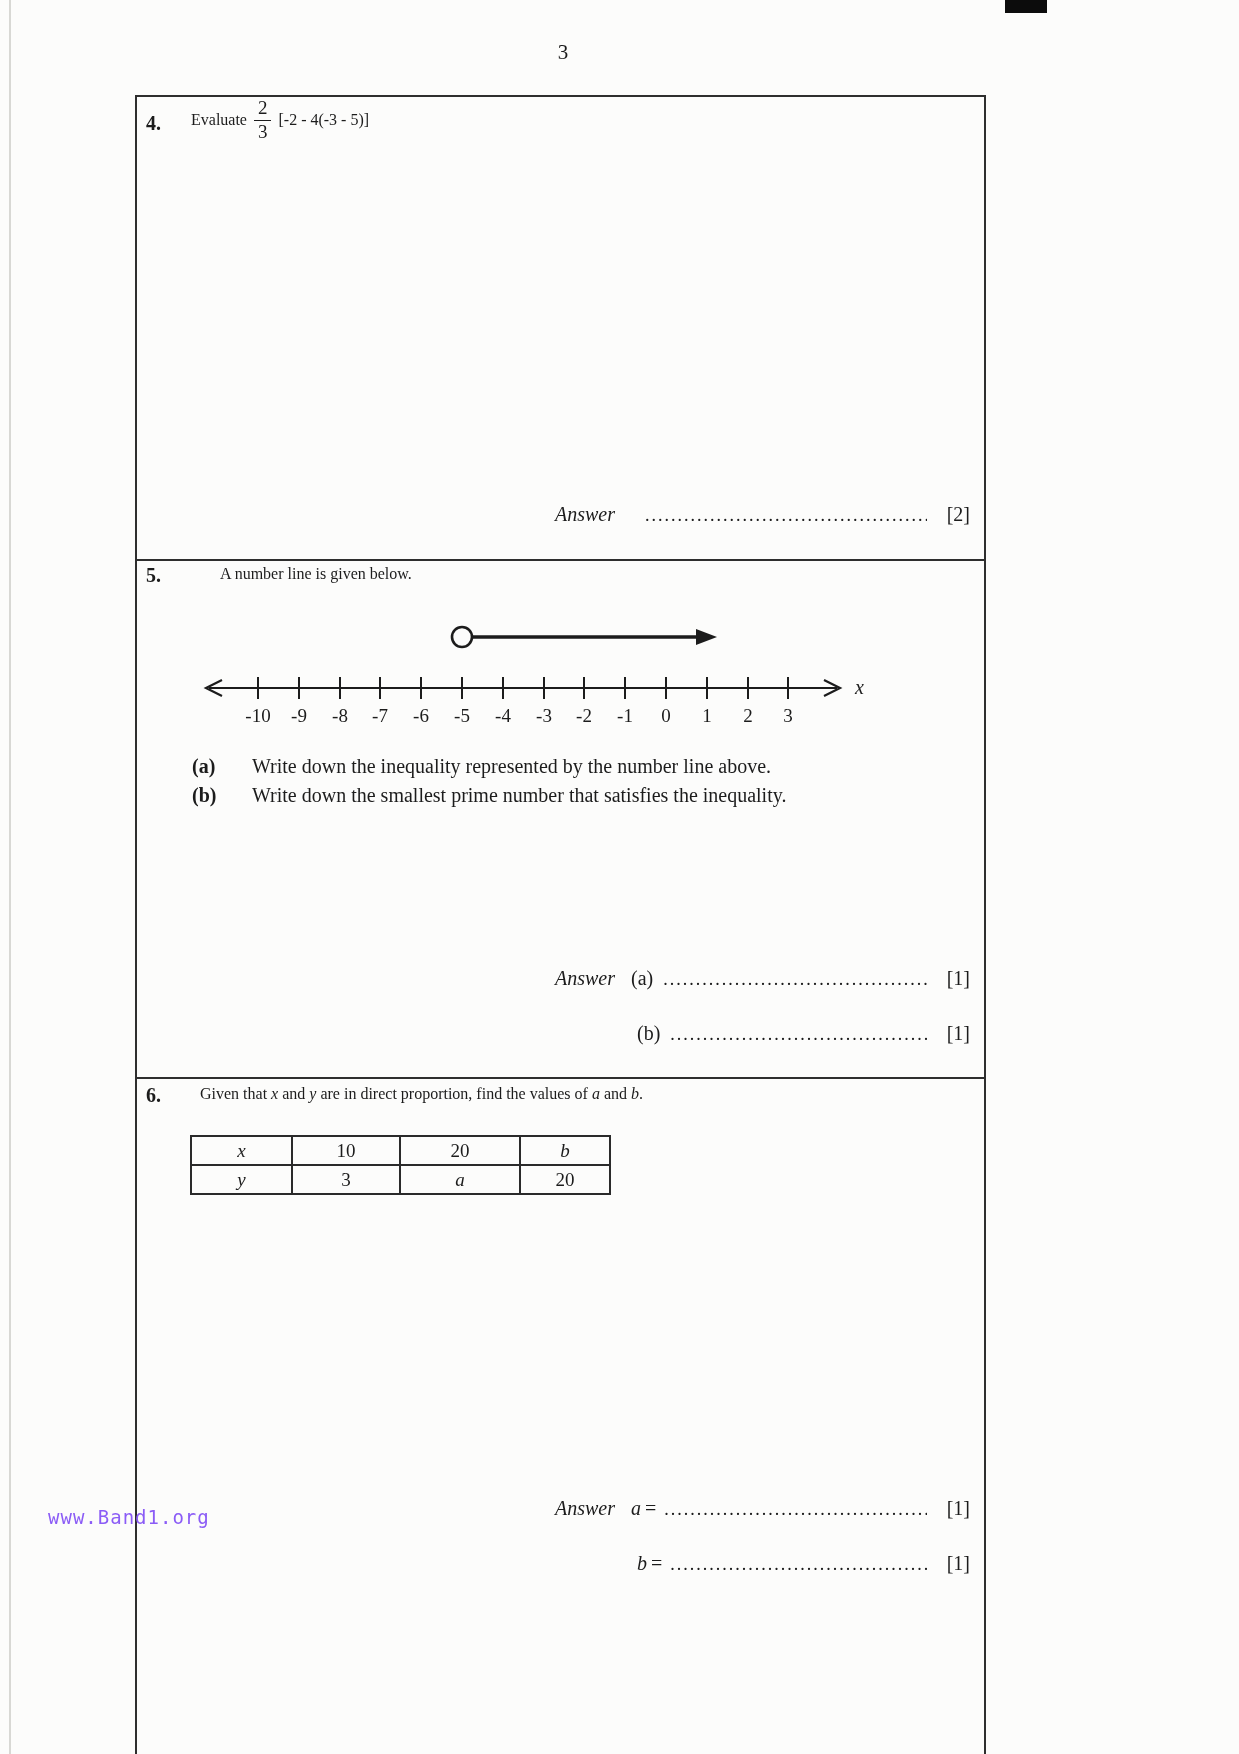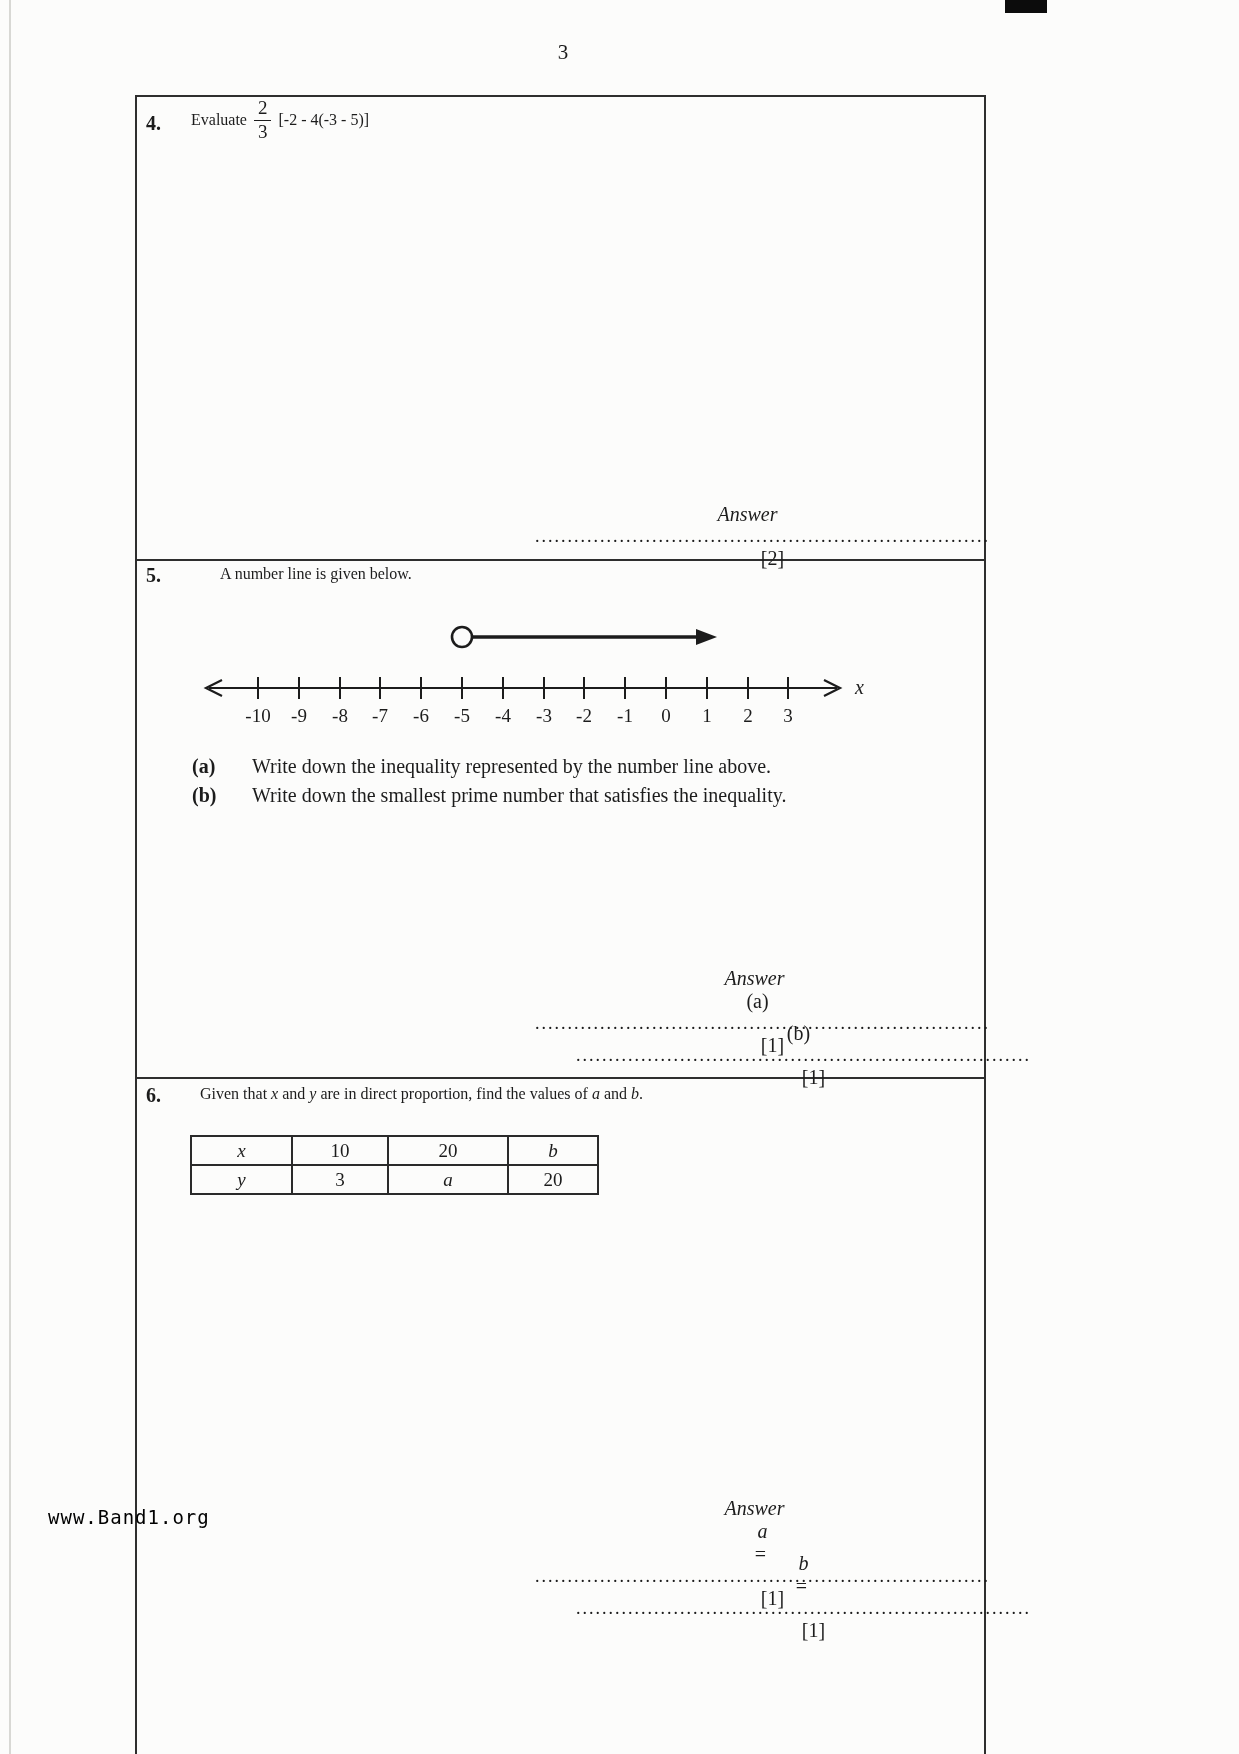--- a/index.html
+++ b/index.html
@@ -36,21 +36,21 @@
   
   .q-num { font-size:20px; font-weight:bold; }
 
   
   .q4-row { left:191px; top:98px; display:flex; align-items:center; gap:7px; width:760px; }
   .frac { display:inline-flex; flex-direction:column; align-items:center; font-size:19px; line-height:1.1; }
   .frac .num { border-bottom:1.6px solid #1c1c1c; padding:0 4px 1px 4px; }
   .frac .den { padding-top:1px; }
 
   
-  .ans-row { display:flex; align-items:center;flex-direction:column; }
+  .ans-row { display:flex; align-items:flex-end; }
   .ans-row .ans-label { font-style:italic; font-size:20px; margin-right:30px; flex:none; }
   .ans-row .ans-sub { font-size:20px; margin-right:10px; flex:none; }
   .ans-row .dots { flex:1 1 auto; overflow:hidden; white-space:nowrap; font-size:18px; letter-spacing:2px; }
   .ans-row .marks { font-size:20px; margin-left:20px; flex:none; }
   .ans-row .var { font-style:italic; font-size:20px; }
   .ans-row .eq { font-size:20px; margin:0 8px 0 4px; }
 
   
   .part-row { display:flex; }
   .part-row .part-label { width:60px; flex:none; font-weight:bold; font-size:20px; }
@@ -60,26 +60,26 @@
   svg text { font-family:"Liberation Serif", serif; fill:#1c1c1c; }
 
   
   .xy-table { border-collapse:collapse; background:#fcfcfb; }
   .xy-table td {
     border:2px solid #2a2a2a;
     text-align:center; vertical-align:middle;
     font-size:19px; height:29px;
   }
   .xy-table .c0 { width:101px; }
-  .xy-table .c1 { width:96px; }
+  .xy-table .c1 { width:108px; }
   .xy-table .c2 { width:120px; }
   .xy-table .c3 { width:90px; }
 
   
-  .watermark { left:48px; top:1506px; font-family:"DejaVu Sans Mono", monospace; font-size:19px; color:#000000; letter-spacing:1px; }
+  .watermark { left:48px; top:1506px; font-family:"DejaVu Sans Mono", monospace; font-size:19px; color:#8b5cf6; letter-spacing:1px; }
 </style>
 </head>
 <body>
 
 <div class="abs scan-edge"></div>
 <div class="abs corner-mark"></div>
 
 <div class="abs page-number">3</div>
 
 <div class="abs exam-box"></div>

